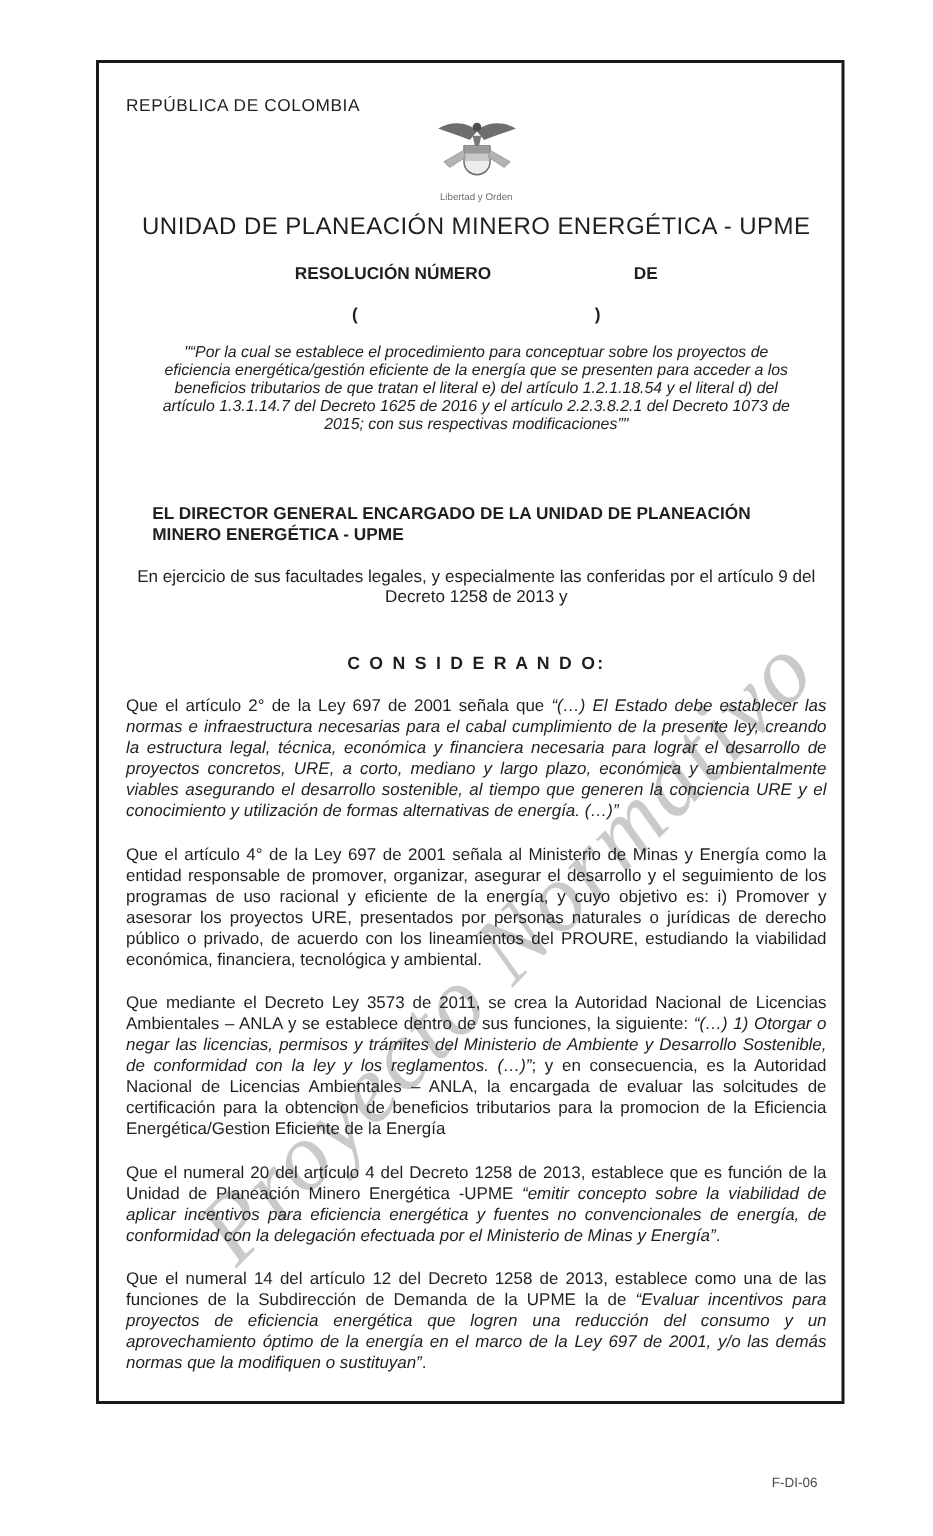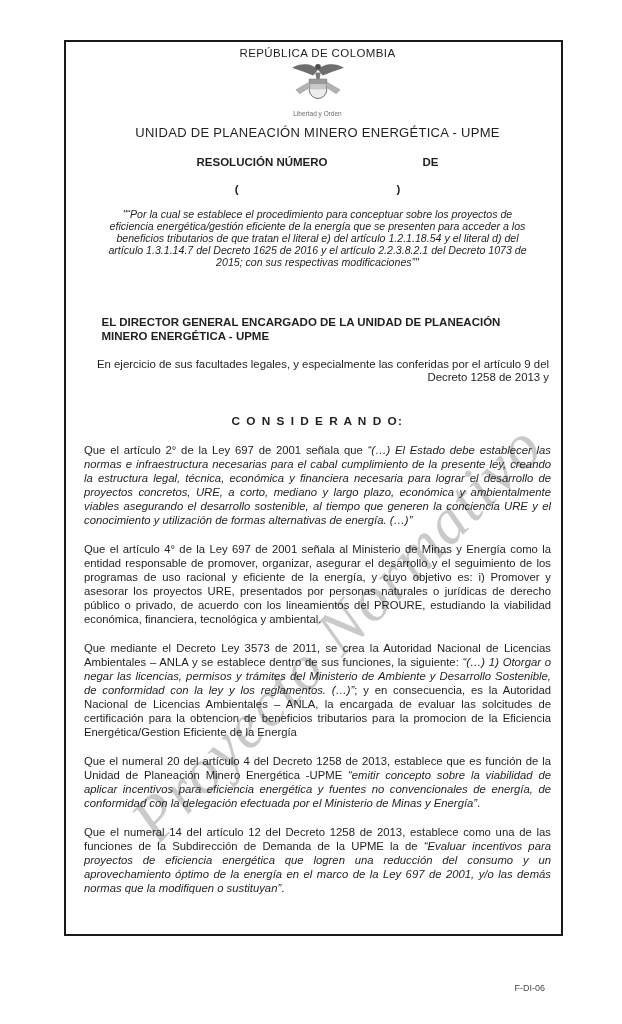--- a/index.html
+++ b/index.html
@@ -29,27 +29,27 @@
 
   .frame {
     position:absolute;
     left:64px; top:40px;
     width:499px; height:896px;
     border:2.5px solid var(--border, #1a1a1a);
     padding:5px 10px 0 18px;
     z-index:1;
   }
 
-  .republic { text-align:center; font-size:11.5px; letter-spacing:0.4px; margin-top:0; }
+  .republic { text-align:left; font-size:11.5px; letter-spacing:0.4px; margin-top:18px; }
 
   .crest { text-align:center; margin-top:2px; line-height:0; }
   .crest svg { display:inline-block; }
   .motto { font-size:6.5px; color:#6e6e6e; line-height:8px; margin-top:1px; }
 
-  .entity { text-align:center; font-size:13px; letter-spacing:0.3px; margin-top:7px; }
+  .entity { text-align:center; font-size:16px; letter-spacing:0.3px; margin-top:7px; }
 
   .res-row {
     display:flex; justify-content:center; gap:95px;
     font-weight:bold; font-size:11.5px; margin-top:16px;
   }
   .paren-row {
     display:flex; justify-content:center; gap:158px;
     font-weight:bold; font-size:11.5px; margin-top:15px;
   }
 
@@ -61,21 +61,21 @@
   }
 
   .director {
     font-size:11.5px; font-weight:bold; text-align:left;
     line-height:14px;
     max-width:432px;
     margin:46px auto 0 auto;
   }
 
   .powers {
-    font-size:11.4px; line-height:13.8px; text-align:right;
+    font-size:11.4px; line-height:13.8px; text-align:center;
     margin:15px 2px 16px 2px;
   }
 
   .considerando {
     font-size:11.8px; font-weight:bold; text-align:center;
     letter-spacing:1.5px;
     margin-top:29px;
   }
 
   .para {

